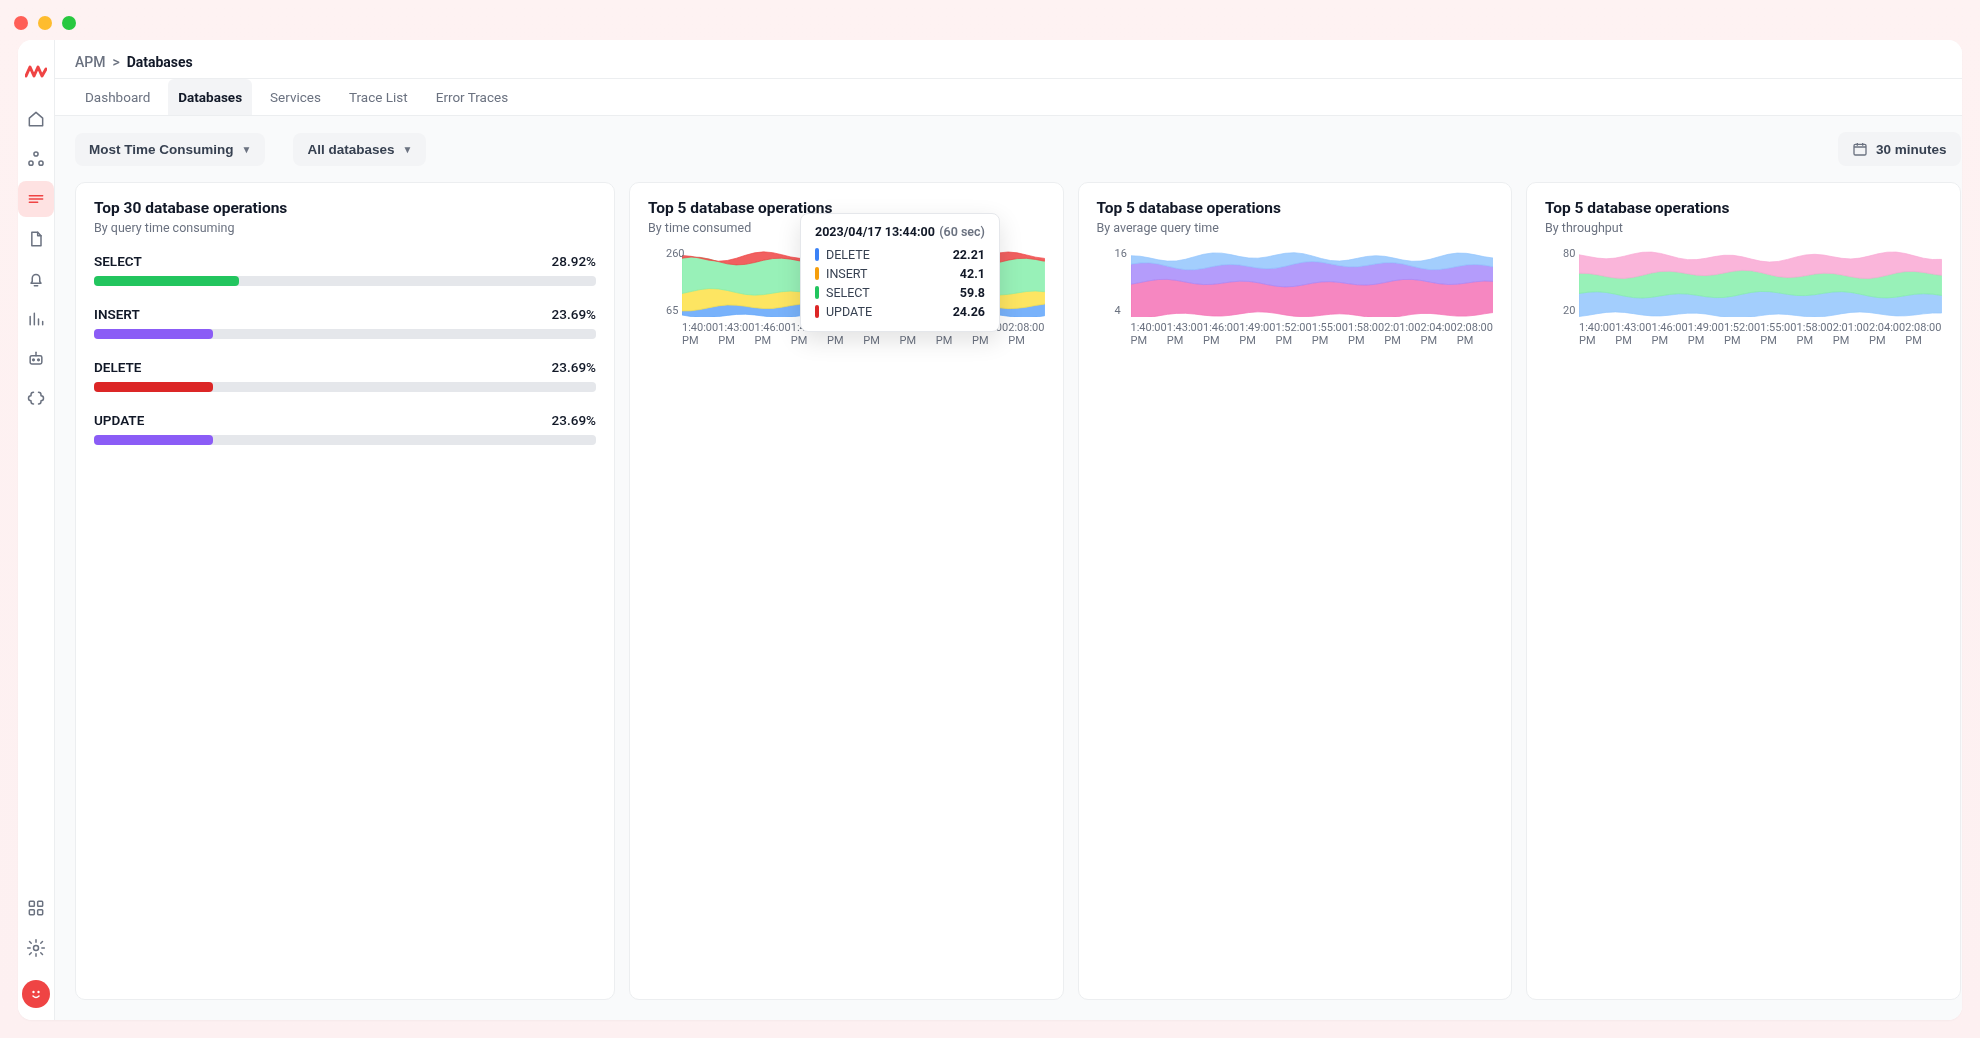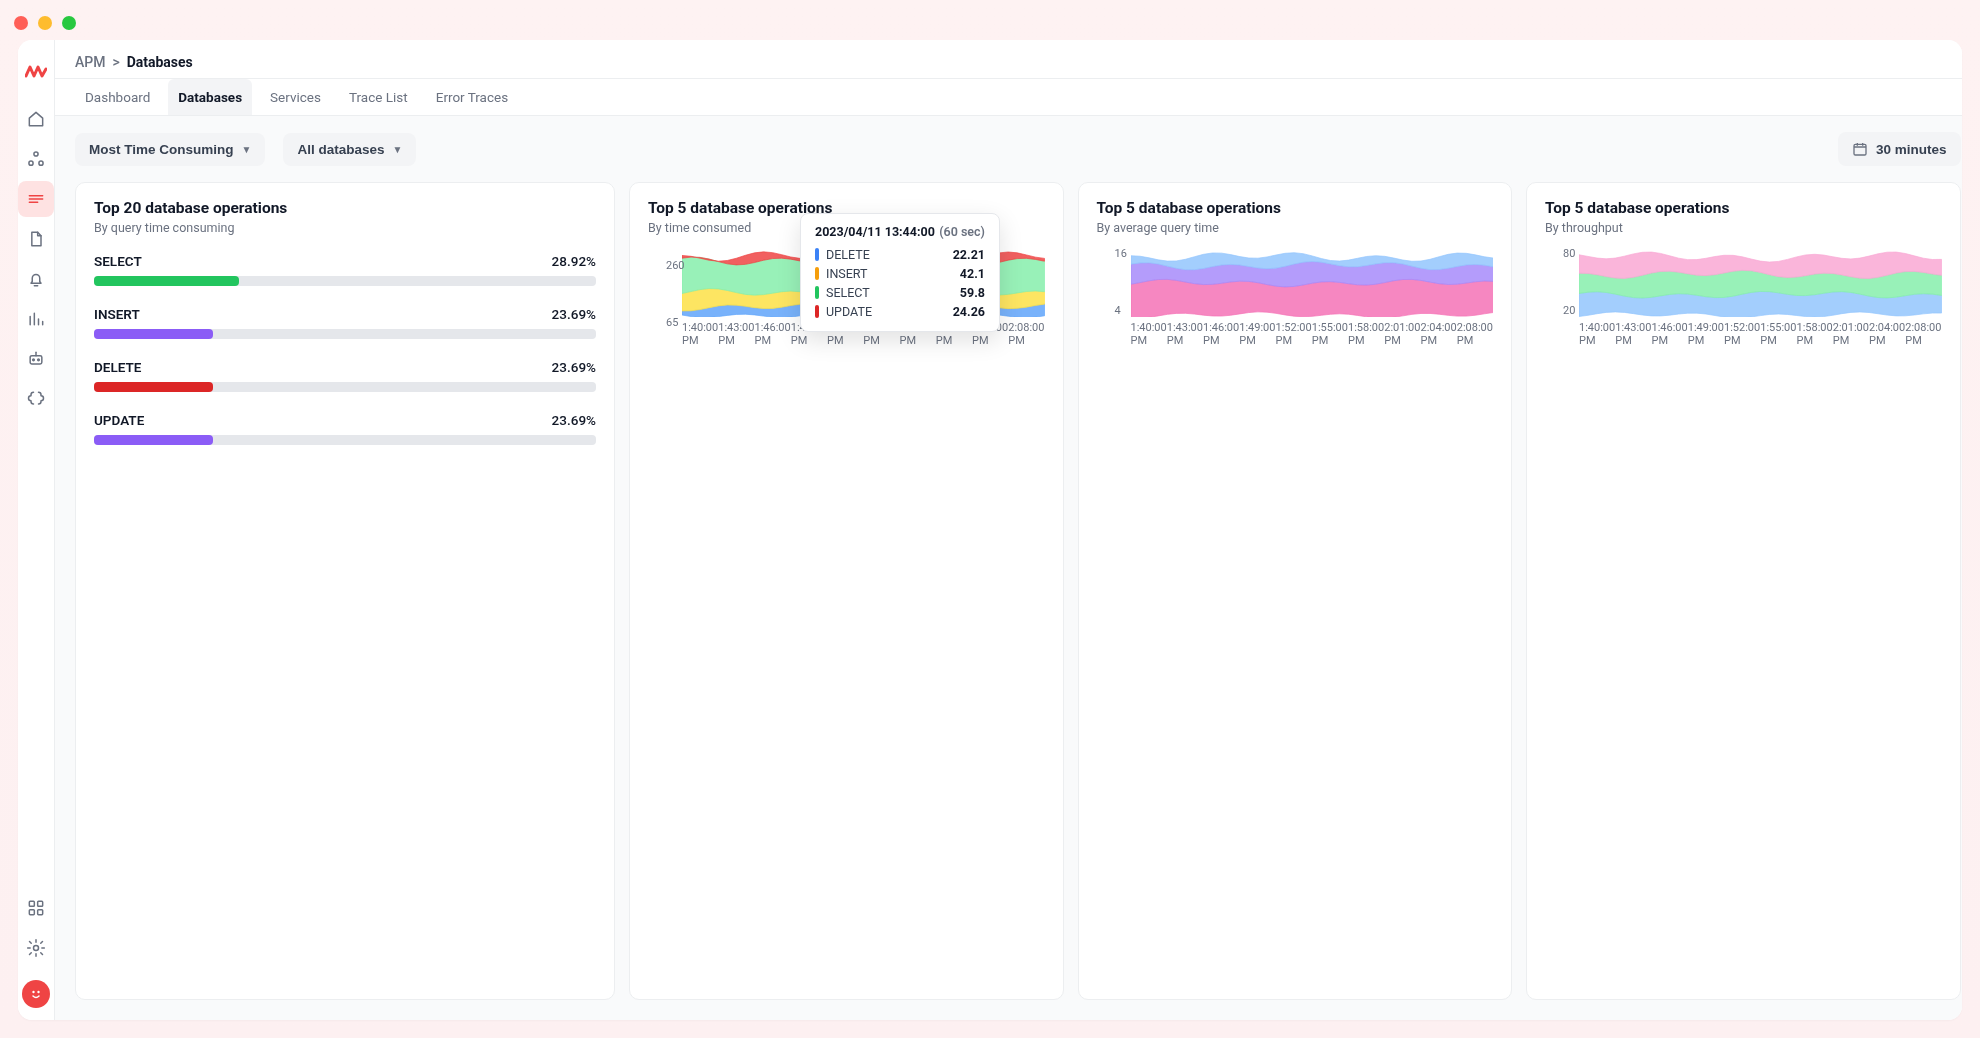--- a/index.html
+++ b/index.html
@@ -29,21 +29,21 @@
 
   
   .main { flex:1; display:flex; flex-direction:column; background:#f9fafb; }
   .breadcrumb { padding:14px 20px 8px; background:#fff; border-bottom:1px solid #eceef0; font-weight:700; color:#111827; font-size:14px; }
   .breadcrumb .sep, .breadcrumb .root { color:#6b7280; font-weight:500; }
 
   .tabs { background:#fff; border-bottom:1px solid #eceef0; display:flex; gap:8px; padding:0 20px; }
   .tab { padding:10px 10px; color:#6b7280; cursor:pointer; font-size:13.5px; }
   .tab.active { color:#111827; font-weight:700; background:#f3f4f6; border-radius:6px 6px 0 0; }
 
-  .toolbar { display:flex; align-items:center; gap:18px; padding:16px 20px; }
+  .toolbar { display:flex; align-items:center; gap:28px; padding:16px 20px; }
   .select-btn { background:#f3f4f6; border:none; padding:9px 14px; border-radius:8px; font-size:13.5px; color:#374151; display:flex; align-items:center; gap:8px; cursor:pointer; font-weight:600; }
   .toolbar-spacer { flex:1; }
 
   .body { flex:1; padding:0 20px 20px; display:flex; gap:14px; }
   .col-left { width:540px; }
   .col-right { flex:1; display:flex; flex-direction:row; gap:14px; position:relative; }
   .panel { background:#fff; border:1px solid #eceef0; border-radius:10px; padding:16px 18px; }
   .panel h3 { font-size:15.5px; font-weight:700; }
   .panel .sub { color:#6b7280; font-size:12.5px; margin-top:3px; }
 
@@ -198,21 +198,21 @@
             <path d="M3 9h18M8 3v4M16 3v4"></path>
           </svg>
         <span>30 minutes</span>
       </button>
     </div>
 
     <div class="body">
 
       <div class="col-left">
         <div class="panel" style="height:100%;">
-          <h3>Top 20 database operations</h3>
+          <h3>Top 30 database operations</h3>
           <div class="sub">By query time consuming</div>
           <div class="ops" id="ops-list">
               <div class="op">
                 <div class="op-head">
                   <span>SELECT</span>
                   <span class="pct">28.92%</span>
                 </div>
                 <div class="bar">
                   <div class="bar-fill" style="width:28.92%;background:#22c55e"></div>
                 </div>
@@ -247,21 +247,21 @@
             </div>
         </div>
       </div>
 
       <div class="col-right" id="charts-col">
           <div class="panel" style="position: relative;">
             <h3>Top 5 database operations</h3>
             <div class="sub">By time consumed</div>
             <div class="chart">
               <div class="chart-wrap">
-                <div class="yaxis" style="top:12px;height:70px;">
+                <div class="yaxis" style="top:0;height:70px;">
                   <span>260</span>
                   <span>65</span>
                 </div>
                 <svg viewBox="0 0 1000 70" preserveAspectRatio="none">
                   <path d="M0 63.98127106369421 L0 63.98127106369421 L25 63.83323134209192 L50 62.559003179881216 L75 60.657510381789294 L100 58.90373263702867 L125 57.990504823395646 L150 58.20961770460033 L175 59.32183721568276 L200 60.676592300157935 L225 61.524662492914636 L250 61.37644979302679 L275 60.23702313619308 L300 58.60713868834124 L325 57.249576805743914 L350 56.83059358448457 L375 57.60510745358317 L400 59.29375951532009 L425 61.20982858108127 L450 62.57654629648731 L475 62.88587222123806 L500 62.130336371799615 L525 60.79928382590034 L550 59.641670429298955 L575 59.307342197451675 L600 60.03585133278538 L625 61.53945591575675 L650 63.135558664219616 L675 64.0664489914996 L700 63.85603683429773 L725 62.53578123333533 L750 60.63344974873831 L775 58.9298080958734 L800 58.09741423152493 L825 58.391081651254034 L850 59.535234877312455 L875 60.860756499180475 L900 61.62658317640182 L925 61.37443559427471 L950 60.149520990267675 L975 58.483136293802424 L1000 57.14515034584004 L1000 68.80927947353604 L975 70.18177122573496 L950 70.74829080117075 L925 70.33924194039471 L900 69.22715818562583 L875 67.99430474301424 L850 67.25571032431371 L825 67.3680557282428 L800 68.26143104522077 L775 69.47311452065348 L750 70.36743899433796 L725 70.43822125796088 L700 69.55133457798811 L675 68.0131013834121 L650 66.43206026419512 L625 65.43881309606458 L600 65.39539380692044 L575 66.23053378943386 L550 67.47800966437306 L525 68.49978351115874 L500 68.78878550702959 L475 68.20879318610336 L450 67.05851481018203 L425 65.92973660766616 L400 65.4263213728705 L375 65.87635866480655 L350 67.1730493013311 L325 68.81941197920231 L300 70.15607666348663 L275 70.66534304577948 L250 70.20881945204964 L225 69.0871846765676 L200 67.8942463196383 L175 67.23417273605699 L150 67.43507269161967 L125 68.39375027293339 L100 69.62469824435546 L75 70.49026335196412 L50 70.50363718833555 L25 69.56200840271761 L0 68 Z" fill="#60a5fa" fill-opacity="0.85" stroke="#60a5fa" stroke-width="1"></path>
                   <path d="M0 46.49617908792338 L0 46.49617908792338 L25 44.53061072450377 L50 42.5916992324339 L75 41.54570288435416 L100 41.8753341825495 L125 43.453219056901716 L150 45.60034628016476 L175 47.40209414232916 L200 48.13337710976556 L225 47.593223437357885 L250 46.19176590761019 L275 44.74912914602706 L300 44.10123291891795 L325 44.69835486197204 L350 46.38569153239287 L375 48.46952711534147 L400 50.03823920104274 L425 50.38744460872421 L450 49.34952236909358 L475 47.37262672222316 L500 45.312019696084796 L525 44.03175187002481 L550 44.00382042531696 L575 45.09303522620906 L600 46.62841280824109 L625 47.727109131688415 L650 47.71810023278207 L675 46.4659012982736 L700 44.441646049558116 L725 42.50770912602778 L750 41.51684018222763 L775 41.91409448283288 L800 43.52862067202006 L825 45.65317302680421 L850 47.37399667491227 L875 47.99608009694297 L900 47.36400905518903 L925 45.92783643421339 L950 44.523368840771994 L975 43.970628394760794 L1000 44.67978419560919 L1000 57.14515034584004 L975 58.483136293802424 L950 60.149520990267675 L925 61.37443559427471 L900 61.62658317640182 L875 60.860756499180475 L850 59.535234877312455 L825 58.391081651254034 L800 58.09741423152493 L775 58.9298080958734 L750 60.63344974873831 L725 62.53578123333533 L700 63.85603683429773 L675 64.0664489914996 L650 63.135558664219616 L625 61.53945591575675 L600 60.03585133278538 L575 59.307342197451675 L550 59.641670429298955 L525 60.79928382590034 L500 62.130336371799615 L475 62.88587222123806 L450 62.57654629648731 L425 61.20982858108127 L400 59.29375951532009 L375 57.60510745358317 L350 56.83059358448457 L325 57.249576805743914 L300 58.60713868834124 L275 60.23702313619308 L250 61.37644979302679 L225 61.524662492914636 L200 60.676592300157935 L175 59.32183721568276 L150 58.20961770460033 L125 57.990504823395646 L100 58.90373263702867 L75 60.657510381789294 L50 62.559003179881216 L25 63.83323134209192 L0 63.98127106369421 Z" fill="#fde047" fill-opacity="0.85" stroke="#fde047" stroke-width="1"></path>
                   <path d="M0 11.17200751224338 L0 11.17200751224338 L25 10.096457786123135 L50 10.39299561214331 L75 12.10314861699618 L100 14.591246982640248 L125 16.83450699798013 L150 17.89629866060624 L175 17.36042106547917 L200 15.52246752997483 L225 13.248509164165164 L250 11.567681044360825 L275 11.190288663230445 L300 12.177964817766885 L325 13.920784803575549 L350 15.431781618628102 L375 15.819942744261667 L400 14.718766687437322 L425 12.468322137458653 L450 9.964674242765117 L475 8.24700190704009 L500 8.016140948292279 L525 9.310606103158328 L550 11.492166955577028 L575 13.54756731337113 L600 14.5644030802578 L625 14.157381234963305 L650 12.644634230638982 L675 10.891424199790393 L700 9.89509677454359 L725 10.306913823865852 L750 12.116133916083479 L775 14.645429107737922 L800 16.860301067077692 L825 17.847454767218494 L850 17.237573261322936 L875 15.37401210038887 L900 13.14833716770879 L925 11.580211829930846 L950 11.339260937888463 L975 12.433711320198343 L1000 14.212057697734684 L1000 44.67978419560919 L975 43.970628394760794 L950 44.523368840771994 L925 45.92783643421339 L900 47.36400905518903 L875 47.99608009694297 L850 47.37399667491227 L825 45.65317302680421 L800 43.52862067202006 L775 41.91409448283288 L750 41.51684018222763 L725 42.50770912602778 L700 44.441646049558116 L675 46.4659012982736 L650 47.71810023278207 L625 47.727109131688415 L600 46.62841280824109 L575 45.09303522620906 L550 44.00382042531696 L525 44.03175187002481 L500 45.312019696084796 L475 47.37262672222316 L450 49.34952236909358 L425 50.38744460872421 L400 50.03823920104274 L375 48.46952711534147 L350 46.38569153239287 L325 44.69835486197204 L300 44.10123291891795 L275 44.74912914602706 L250 46.19176590761019 L225 47.593223437357885 L200 48.13337710976556 L175 47.40209414232916 L150 45.60034628016476 L125 43.453219056901716 L100 41.8753341825495 L75 41.54570288435416 L50 42.5916992324339 L25 44.53061072450377 L0 46.49617908792338 Z" fill="#86efac" fill-opacity="0.85" stroke="#86efac" stroke-width="1"></path>
                   <path d="M0 8.473455211436214 L0 8.473455211436214 L25 9.317112621490278 L50 11.257539880924407 L75 13.256663790116269 L100 14.214564279918807 L125 13.495195005501735 L150 11.23529726920827 L175 8.290705595830532 L200 5.844739111770611 L225 4.862284112538954 L250 5.645762199950197 L275 7.701304593734424 L300 9.977630108397918 L325 11.364930947966812 L350 11.218898068759852 L375 9.663320014305251 L400 7.52896089720236 L425 5.957617025838304 L450 5.857845560955591 L475 7.4687272360990296 L500 10.237302598009446 L525 13.067858429074164 L550 14.826388754566795 L575 14.86354703522949 L600 13.310684092915004 L625 11.010233466856981 L650 9.113597876654964 L675 8.535968012523801 L700 9.5246735784626 L725 11.54414211645351 L750 13.531503762847018 L775 14.402431279914914 L800 13.568997220244983 L825 11.22557683114474 L850 8.26783747485323 L875 5.882366991231896 L900 4.999372455120348 L925 5.865286451944484 L950 7.935759027133399 L975 10.13889449571479 L1000 11.384548442691072 L1000 14.212057697734684 L975 12.433711320198343 L950 11.339260937888463 L925 11.580211829930846 L900 13.14833716770879 L875 15.37401210038887 L850 17.237573261322936 L825 17.847454767218494 L800 16.860301067077692 L775 14.645429107737922 L750 12.116133916083479 L725 10.306913823865852 L700 9.89509677454359 L675 10.891424199790393 L650 12.644634230638982 L625 14.157381234963305 L600 14.5644030802578 L575 13.54756731337113 L550 11.492166955577028 L525 9.310606103158328 L500 8.016140948292279 L475 8.24700190704009 L450 9.964674242765117 L425 12.468322137458653 L400 14.718766687437322 L375 15.819942744261667 L350 15.431781618628102 L325 13.920784803575549 L300 12.177964817766885 L275 11.190288663230445 L250 11.567681044360825 L225 13.248509164165164 L200 15.52246752997483 L175 17.36042106547917 L150 17.89629866060624 L125 16.83450699798013 L100 14.591246982640248 L75 12.10314861699618 L50 10.39299561214331 L25 10.096457786123135 L0 11.17200751224338 Z" fill="#ef4444" fill-opacity="0.85" stroke="#ef4444" stroke-width="1"></path>
                 </svg>
               </div>
@@ -273,21 +273,21 @@
                 <span>1:52:00 PM</span>
                 <span>1:55:00 PM</span>
                 <span>1:58:00 PM</span>
                 <span>2:01:00 PM</span>
                 <span>2:04:00 PM</span>
                 <span>2:08:00 PM</span>
               </div>
             </div>
             <div class="tooltip">
               <div class="tt-head">
-                <span>2023/04/11 13:44:00</span>
+                <span>2023/04/17 13:44:00</span>
                 <span class="sec">(60 sec)</span>
               </div>
               <div class="tt-row">
                 <span class="lbl">
                   <span class="swatch" style="background:#3b82f6"></span>
                   <span>DELETE</span>
                 </span>
                 <b>22.21</b>
               </div>
               <div class="tt-row">

